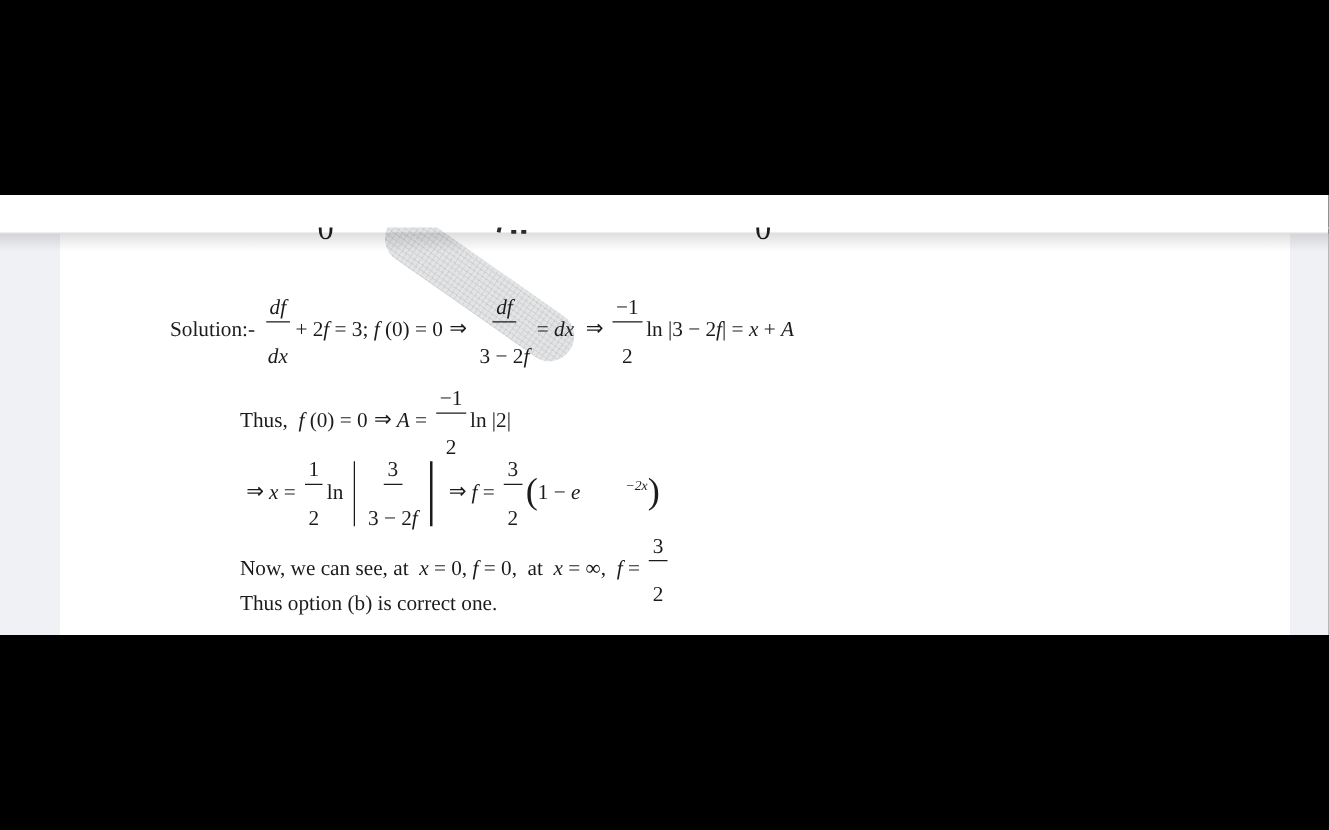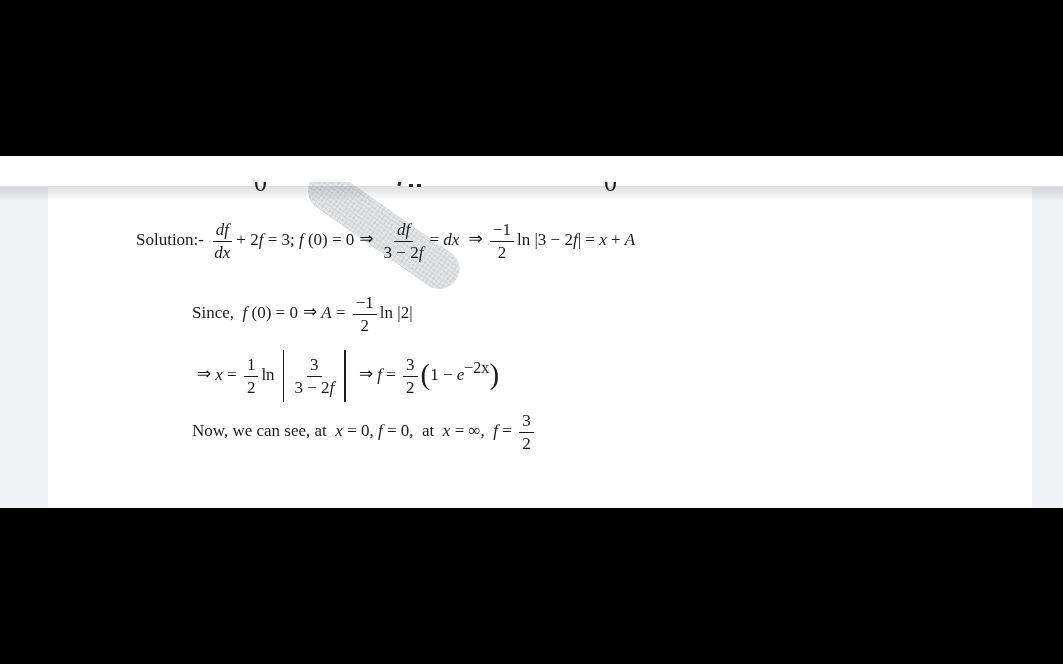--- a/index.html
+++ b/index.html
@@ -53,27 +53,27 @@
   #eq-step3{left:192px;top:168px;}
   #eq-now{left:192px;top:229px;}
   #eq-thus{left:192px;top:291px;}
 
   
   .rm{font-style:normal;}
   .it{font-style:italic;}
   .ar{font-family:"DejaVu Sans","Liberation Sans",sans-serif;font-size:17px;
       letter-spacing:-1px;margin:0 5px;vertical-align:1px;}
   .frac{display:inline-flex;flex-direction:column;align-items:center;
-        vertical-align:middle;margin:0 3px;line-height:1.15;text-align:center;}
+        vertical-align:middle;margin:16px 3px;line-height:1.15;text-align:center;gap:16px;}
   .frac > .num{display:block;padding:0 3px 1px;border-bottom:1.5px solid #1b1b1b;}
   .frac > .den{display:block;padding:1px 3px 0;}
   .bigbar{display:inline-block;width:1.5px;height:52px;background:#1b1b1b;
           vertical-align:middle;margin:0 4px;}
   .big{font-size:29px;line-height:1;vertical-align:middle;position:relative;top:-2px;}
-  sup.sup{font-size:16px;line-height:0;}
+  sup.sup{font-size:11px;font-style:italic;line-height:0;margin-left:36px;}
 </style>
 </head>
 <body>
 
 <div class="abs" id="letterbox-top"></div>
 
 <div class="abs" id="page-strip"></div>
 
 <div class="abs" id="viewer-clip">
 
@@ -84,18 +84,19 @@
   <div class="abs" id="highlighter-stroke"></div>
 
   <div class="abs clipped-glyph" id="clipped-zero-left">0</div>
   <div class="abs clipped-glyph" id="clipped-zero-right">0</div>
   <div class="abs frag" id="frag-tick"></div>
   <div class="abs frag" id="frag-dot-1"></div>
   <div class="abs frag" id="frag-dot-2"></div>
 
 
   <div class="eqline" id="eq-solution"><span class="rm">Solution:- </span><span class="frac"><span class="num"><span class="it">df</span></span><span class="den"><span class="it">dx</span></span></span><span class="rm">+ 2</span><span class="it">f</span><span class="rm"> = 3; </span><span class="it">f</span><span class="rm"> (0) = 0</span><span class="ar">⇒</span><span class="frac"><span class="num"><span class="it">df</span></span><span class="den"><span class="rm">3 − 2</span><span class="it">f</span></span></span><span class="rm">= </span><span class="it">dx</span><span class="rm"> </span><span class="ar">⇒</span><span class="frac"><span class="num"><span class="rm">−1</span></span><span class="den"><span class="rm">2</span></span></span><span class="rm">ln |3 − 2</span><span class="it">f</span><span class="rm">| = </span><span class="it">x</span><span class="rm"> + </span><span class="it">A</span></div>
-  <div class="eqline" id="eq-since"><span class="rm">Since,  </span><span class="it">f</span><span class="rm"> (0) = 0</span><span class="ar">⇒</span><span class="it">A</span><span class="rm"> = </span><span class="frac"><span class="num"><span class="rm">−1</span></span><span class="den"><span class="rm">2</span></span></span><span class="rm">ln |2|</span></div>
+  <div class="eqline" id="eq-since"><span class="rm">Thus,  </span><span class="it">f</span><span class="rm"> (0) = 0</span><span class="ar">⇒</span><span class="it">A</span><span class="rm"> = </span><span class="frac"><span class="num"><span class="rm">−1</span></span><span class="den"><span class="rm">2</span></span></span><span class="rm">ln |2|</span></div>
   <div class="eqline" id="eq-step3"><span class="ar">⇒</span><span class="it">x</span><span class="rm"> = </span><span class="frac"><span class="num"><span class="rm">1</span></span><span class="den"><span class="rm">2</span></span></span><span class="rm">ln </span><span class="bigbar"></span><span class="frac"><span class="num"><span class="rm">3</span></span><span class="den"><span class="rm">3 − 2</span><span class="it">f</span></span></span><span class="bigbar"></span><span class="rm"> </span><span class="ar">⇒</span><span class="it">f</span><span class="rm"> = </span><span class="frac"><span class="num"><span class="rm">3</span></span><span class="den"><span class="rm">2</span></span></span><span class="big">(</span><span class="rm">1 − </span><span class="it">e</span><sup class="sup">−2x</sup><span class="big">)</span></div>
   <div class="eqline" id="eq-now"><span class="rm">Now, we can see, at  </span><span class="it">x</span><span class="rm"> = 0, </span><span class="it">f</span><span class="rm"> = 0,  at  </span><span class="it">x</span><span class="rm"> = ∞,  </span><span class="it">f</span><span class="rm"> = </span><span class="frac"><span class="num"><span class="rm">3</span></span><span class="den"><span class="rm">2</span></span></span></div>
+  <div class="eqline" id="eq-thus"><span class="rm">Thus option (b) is correct one.</span></div>
 </div>
 
 <div class="abs" id="letterbox-bottom"></div>
 
 </body></html>

